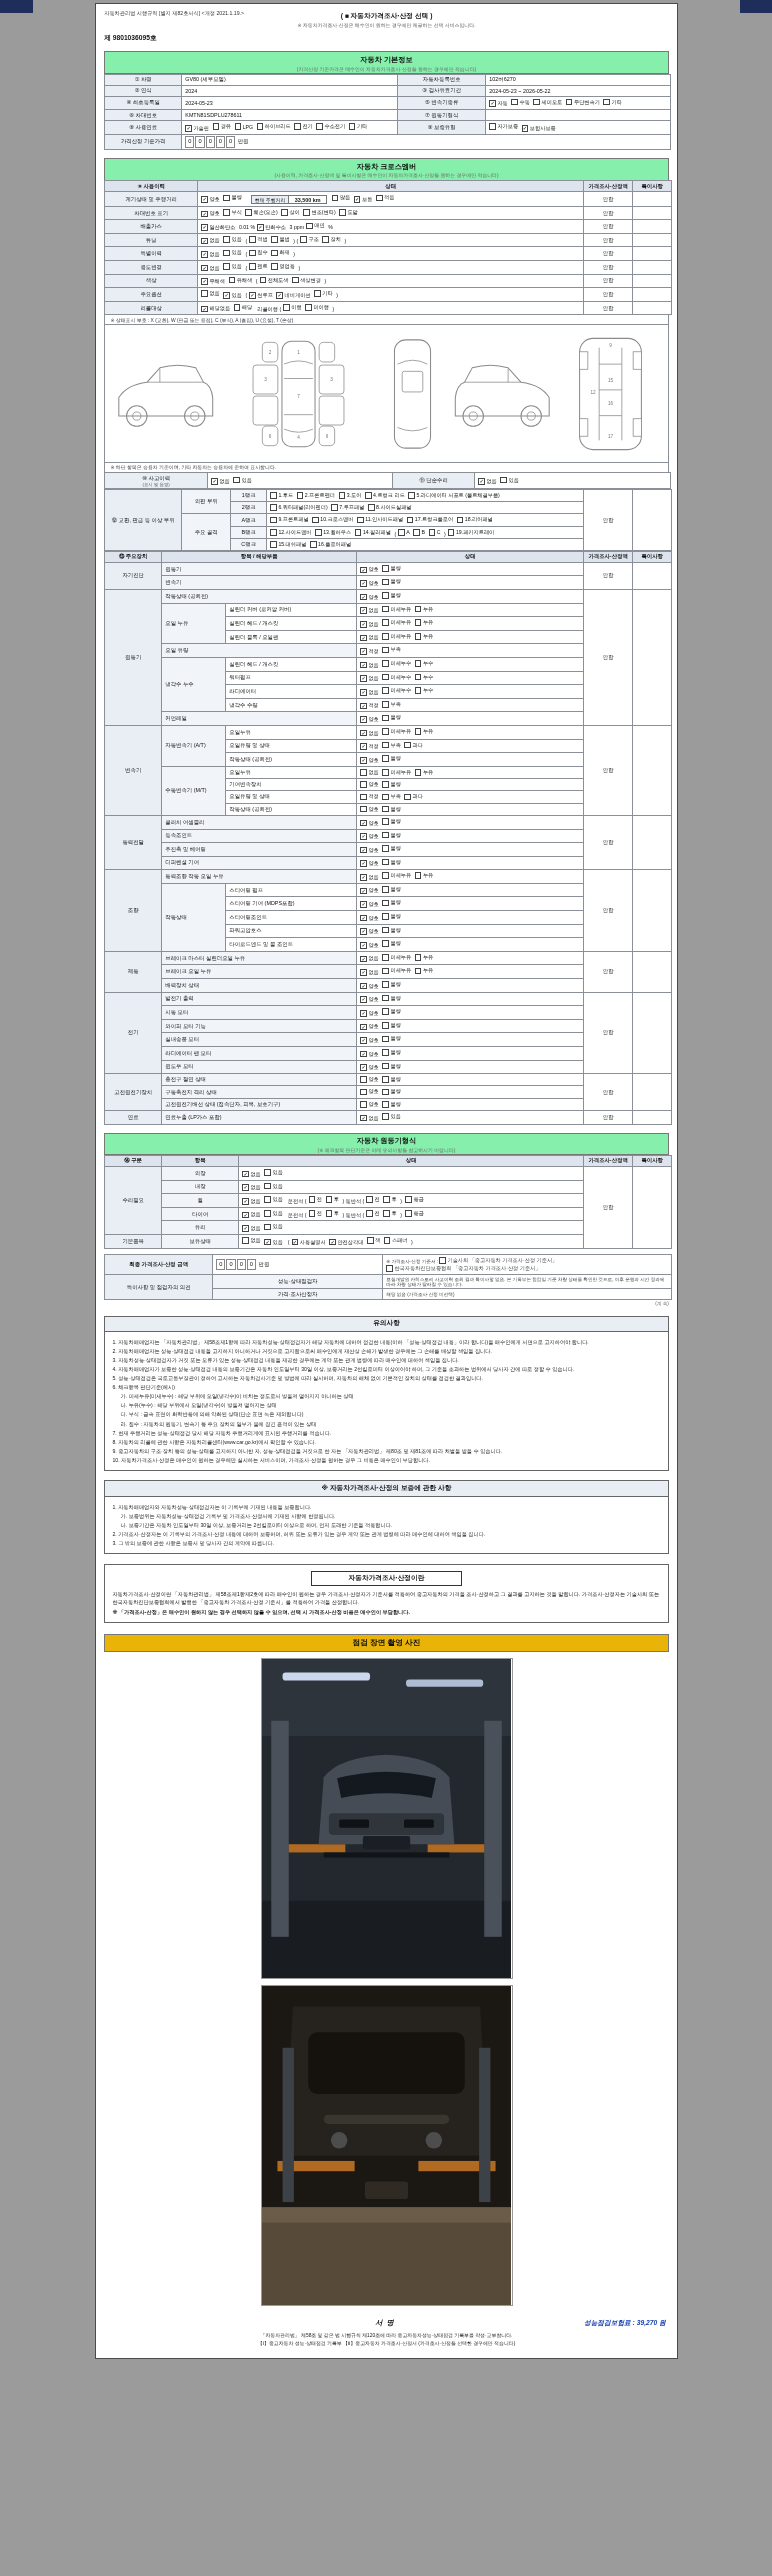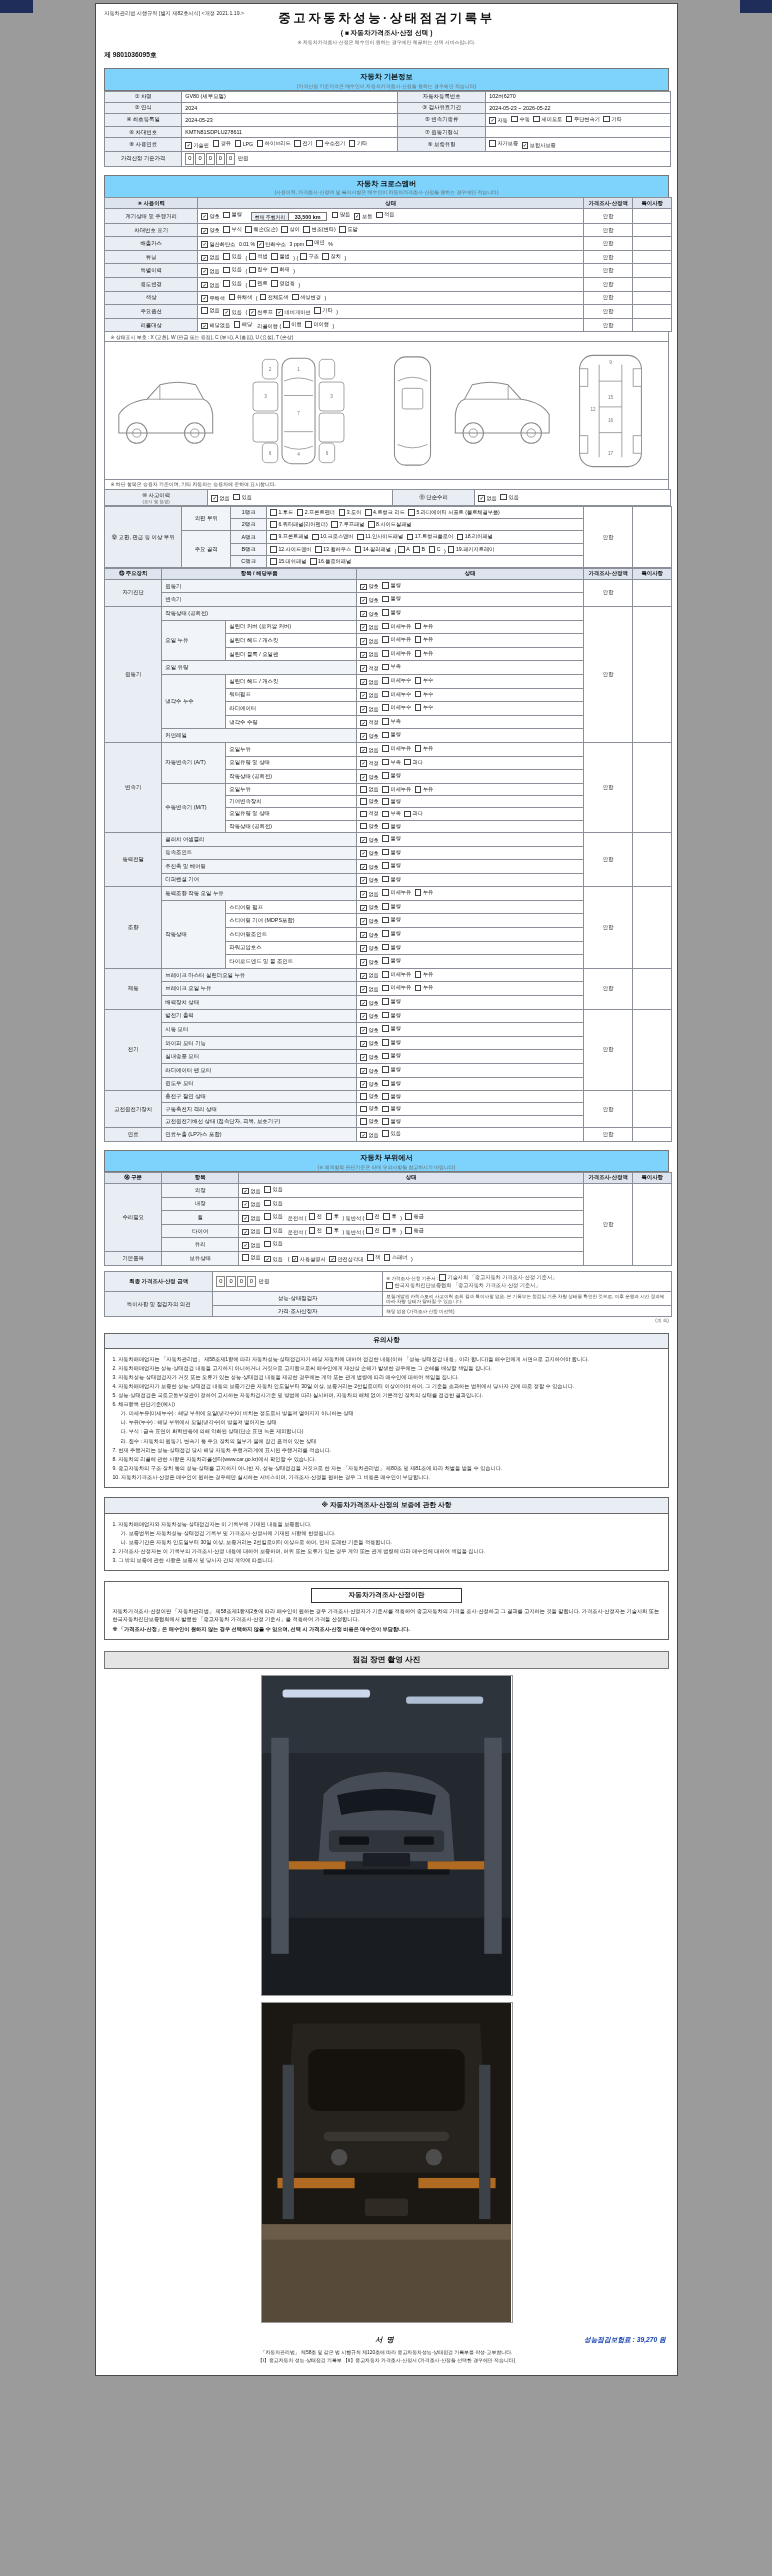--- a/index.html
+++ b/index.html
@@ -7,21 +7,21 @@
   .bg{width:773px;min-height:2576px;position:relative;padding:3.1px 0 15.5px;box-sizing:border-box;}
   .corner{position:absolute;top:0;width:33px;height:13.4px;background:#1f2d5a;}
   .corner.tl{left:0;} .corner.tr{right:0;}
   .sheet{width:583px;margin:0 auto;background:#fff;border:0.5px solid #4a4a4a;padding:6.2px 8.2px 12.4px;box-sizing:border-box;}
   .formref{font-size:5.2px;color:#333;}
   .docno{font-size:6.7px;font-weight:bold;margin:6.2px 0 0;}
   .titlewrap{margin-top:-7.2px;}
   .title{font-size:12.4px;font-weight:bold;text-align:center;letter-spacing:2.6px;}
   .title-opt{text-align:center;font-size:6.7px;font-weight:bold;margin-top:1.5px;}
   .title-note{text-align:center;font-size:4.9px;color:#555;margin:1.5px 0 3.1px;}
-  .secbar{border:0.5px solid #777;background:#7dd3fc;text-align:center;padding:2.6px 0 1.5px;font-weight:bold;font-size:7.2px;margin-top:8.2px;}
+  .secbar{border:0.5px solid #777;background:#86efac;text-align:center;padding:2.6px 0 1.5px;font-weight:bold;font-size:7.2px;margin-top:8.2px;}
   .secbar .note{display:block;font-weight:normal;font-size:4.9px;color:#666;margin-top:0.5px;}
   table.tb{width:100%;border-collapse:collapse;table-layout:fixed;font-size:5.4px;margin-top:-0.5px;}
   .tb td{border:0.5px solid #8a8f98;padding:1.5px 3.1px;vertical-align:middle;word-break:keep-all;overflow:hidden;}
   td.hd{background:#dde4ee;text-align:center;font-weight:bold;}
   td.lb{background:#e9eef5;text-align:center;}
   td.lb2{background:#f1f4f9;text-align:center;}
   td.it{background:#f1f4f9;text-align:left;}
   td.it2{background:#ffffff;text-align:left;}
   td.tl{text-align:left;}
   td.pc{text-align:center;color:#333;}
@@ -45,39 +45,38 @@
   .noticebox{border:0.5px solid #666;margin-top:9.3px;}
   .noticetitle{background:#e9eef5;text-align:center;font-weight:bold;padding:2.6px;border-bottom:0.5px solid #666;font-size:6.7px;}
   .noticebody{padding:5.2px 7.2px;font-size:5.2px;line-height:1.55;color:#222;}
   .nline{margin:1px 0;}
   .nline.ind{padding-left:8.2px;}
   .aboutbox{border:0.5px solid #666;margin-top:9.3px;padding:4.1px 7.2px 6.2px;}
   .abouttitle{width:144px;margin:2.1px auto 4.1px;border:1px solid #333;text-align:center;font-weight:bold;padding:2.1px;font-size:6.7px;}
   .aboutbody{font-size:5.2px;line-height:1.55;}
   .aboutnote{font-size:5.2px;font-weight:bold;margin-top:3.1px;}
   .cont{text-align:right;font-size:4.6px;color:#666;margin-top:1px;}
-  .photoshead{border:0.5px solid #777;background:#e5e5e5;text-align:center;padding:3.1px 0;font-weight:bold;font-size:7.7px;margin-top:10.3px;}
+  .photoshead{border:0.5px solid #777;background:#eab308;text-align:center;padding:3.1px 0;font-weight:bold;font-size:7.7px;margin-top:10.3px;}
   .photo{width:250px;margin:6.2px auto 0;border:0.5px solid #999;font-size:0;}
   .signrow{position:relative;margin:11.3px 0 3.1px;height:11.3px;font-style:italic;}
   .sign{position:absolute;left:50%;transform:translateX(-50%);font-weight:bold;font-size:7.2px;letter-spacing:4.1px;}
   .fee{position:absolute;right:3.1px;top:1px;color:#1742b0;font-weight:bold;font-size:6.7px;}
   .footer1,.footer2{text-align:center;font-size:4.9px;color:#222;margin-top:2.1px;}
 </style>
 </head>
 <body>
 
 <div class="bg">
   <div class="corner tl"></div>
   <div class="corner tr"></div>
 
   <div class="sheet">
     <div class="formref">자동차관리법 시행규칙 [별지 제82호서식] &lt;개정 2021.1.19.&gt;</div>
 
     <div class="titlewrap">
-      <div class="title">중고자동차성능·상태점검기록부</div>
       <div class="title-opt">( ■ 자동차가격조사·산정 선택 )</div>
       <div class="title-note">※ 자동차가격조사·산정은 매수인이 원하는 경우에만 제공하는 선택 서비스입니다.</div>
     </div>
     <div class="docno">제 9801036095호</div>
 
     <div class="secbar">
       <span>자동차 기본정보</span>
       <span class="note">(가격산정 기준가격은 매수인이 자동차가격조사·산정을 원하는 경우에만 적습니다)</span>
     </div>
     <table class="tb">
@@ -1063,21 +1062,21 @@
                 <span class="bx"></span>
                 <span class="cl">있음</span>
               </span></td>
             <td class="pc">안함</td>
             <td></td>
           </tr>
         </tbody>
     </table>
 
     <div class="secbar">
-      <span>자동차 부위에서</span>
+      <span>자동차 원동기형식</span>
       <span class="note">(※ 체크항목 판단기준은 아래 유의사항을 참고하시기 바랍니다)</span>
     </div>
     <table class="tb">
       <colgroup>
           <col style="width:57px">
           <col style="width:77px">
           <col style="width:345px">
           <col style="width:49px">
           <col style="width:39px">
         </colgroup>

